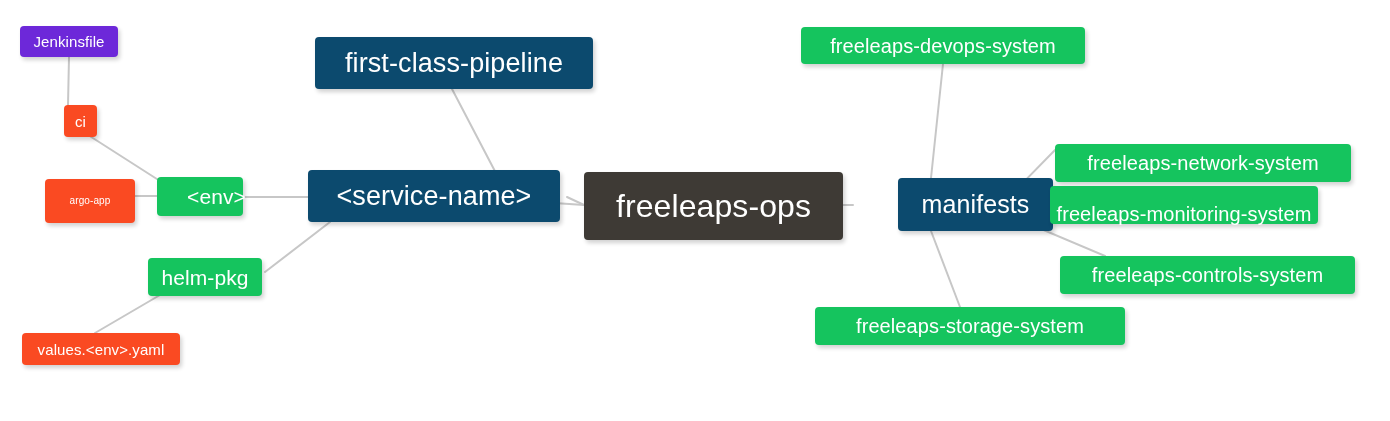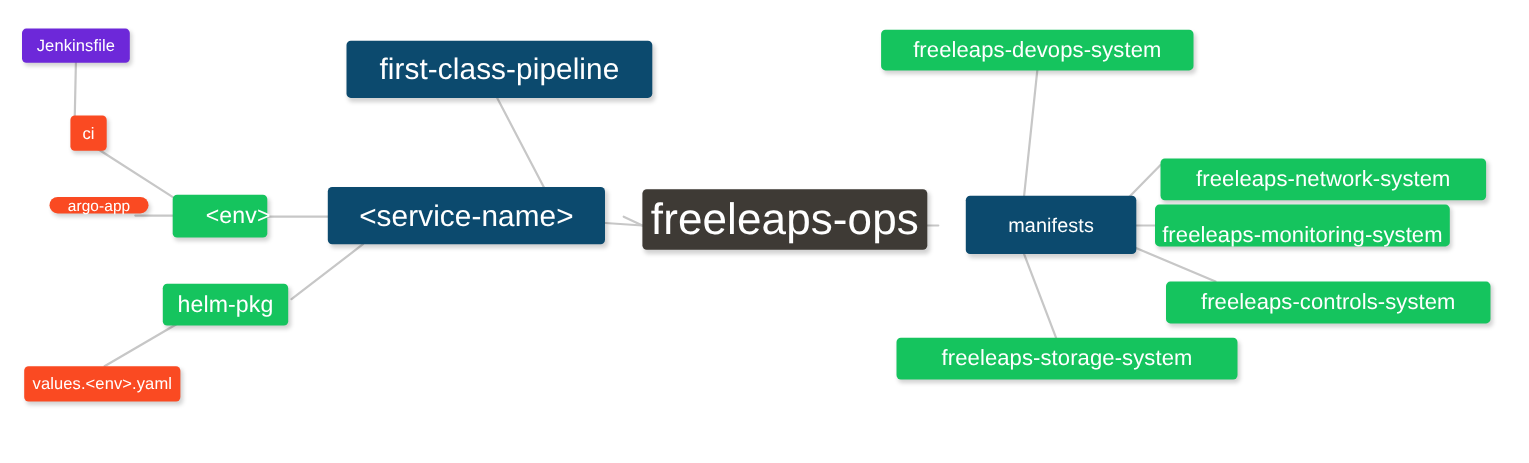--- a/index.html
+++ b/index.html
@@ -65,30 +65,30 @@
       <path d="M 157 196 L 123 196" fill="none" stroke="#c7c7c7" stroke-width="2" stroke-linecap="round" stroke-linejoin="round"></path>
       <path d="M 68 105 L 69 57" fill="none" stroke="#c7c7c7" stroke-width="2" stroke-linecap="round" stroke-linejoin="round"></path>
       <path d="M 160 295 L 95 333" fill="none" stroke="#c7c7c7" stroke-width="2" stroke-linecap="round" stroke-linejoin="round"></path>
       <path d="M 931 178 L 943 64" fill="none" stroke="#c7c7c7" stroke-width="2" stroke-linecap="round" stroke-linejoin="round"></path>
       <path d="M 1008 198 L 1055 150" fill="none" stroke="#c7c7c7" stroke-width="2" stroke-linecap="round" stroke-linejoin="round"></path>
       <path d="M 1008 205 L 1050 205" fill="none" stroke="#c7c7c7" stroke-width="2" stroke-linecap="round" stroke-linejoin="round"></path>
       <path d="M 1008 215 L 1105 256" fill="none" stroke="#c7c7c7" stroke-width="2" stroke-linecap="round" stroke-linejoin="round"></path>
       <path d="M 931 231 L 960 307" fill="none" stroke="#c7c7c7" stroke-width="2" stroke-linecap="round" stroke-linejoin="round"></path>
     </svg>
   <div id="node-layer">
-      <div class="node c-root" style="left: 584px; top: 172px; width: 259px; height: 55px; font-size: 40px;">
+      <div class="node c-root" style="left: 584px; top: 172px; width: 259px; height: 68px; font-size: 32px;">
         <span class="node-label">freeleaps-ops</span>
       </div>
       <div class="node c-blue" style="left: 315px; top: 37px; width: 278px; height: 52px; font-size: 27px;">
         <span class="node-label">first-class-pipeline</span>
       </div>
-      <div class="node c-blue" style="left: 298px; top: 170px; width: 252px; height: 52px; font-size: 27px;">
+      <div class="node c-blue" style="left: 308px; top: 170px; width: 252px; height: 52px; font-size: 27px;">
         <span class="node-label">&lt;service-name&gt;</span>
       </div>
-      <div class="node c-blue" style="left: 878px; top: 178px; width: 155px; height: 53px; font-size: 18px;">
+      <div class="node c-blue" style="left: 898px; top: 178px; width: 155px; height: 53px; font-size: 25px;">
         <span class="node-label">manifests</span>
       </div>
       <div class="node c-green" style="left: 157px; top: 177px; width: 86px; height: 39px; font-size: 21px; padding-left: 33px;">
         <span class="node-label">&lt;env&gt;</span>
       </div>
       <div class="node c-green" style="left: 148px; top: 258px; width: 114px; height: 38px; font-size: 21px;">
         <span class="node-label">helm-pkg</span>
       </div>
       <div class="node c-green" style="left: 801px; top: 27px; width: 284px; height: 37px; font-size: 20px;">
         <span class="node-label">freeleaps-devops-system</span>
@@ -104,20 +104,20 @@
       </div>
       <div class="node c-green" style="left: 815px; top: 307px; width: 310px; height: 38px; font-size: 20px;">
         <span class="node-label">freeleaps-storage-system</span>
       </div>
       <div class="node c-orange" style="left: 20px; top: 26px; width: 98px; height: 31px; font-size: 15px;">
         <span class="node-label">Jenkinsfile</span>
       </div>
       <div class="node c-red" style="left: 52px; top: 105px; width: 33px; height: 32px; font-size: 15px;">
         <span class="node-label">ci</span>
       </div>
-      <div class="node c-red" style="left: 33px; top: 179px; width: 90px; height: 15px; font-size: 14px; border-radius: 14px;">
+      <div class="node c-red" style="left: 33px; top: 179px; width: 90px; height: 44px; font-size: 10px;">
         <span class="node-label">argo-app</span>
       </div>
-      <div class="node c-red" style="left: 10px; top: 333px; width: 142px; height: 32px; font-size: 15px;">
+      <div class="node c-red" style="left: 10px; top: 333px; width: 158px; height: 32px; font-size: 15px;">
         <span class="node-label">values.&lt;env&gt;.yaml</span>
       </div>
     </div>
 </div>
 
 </body></html>

